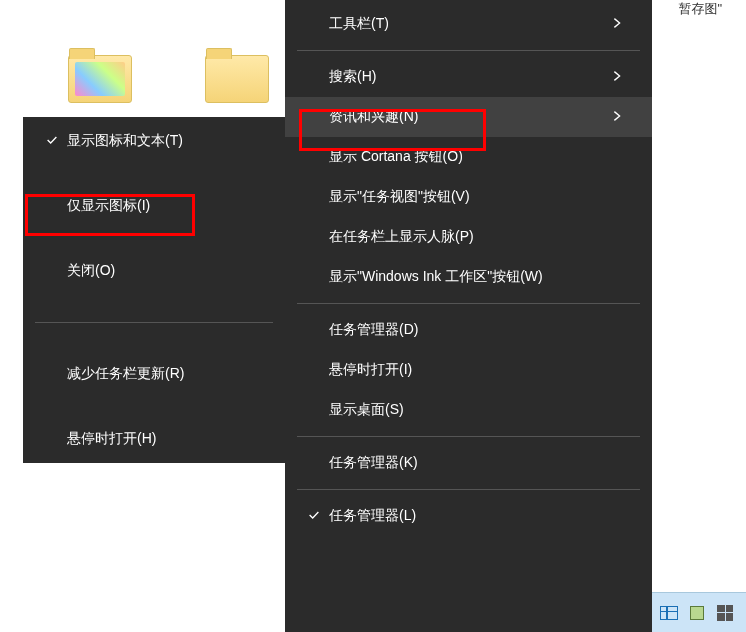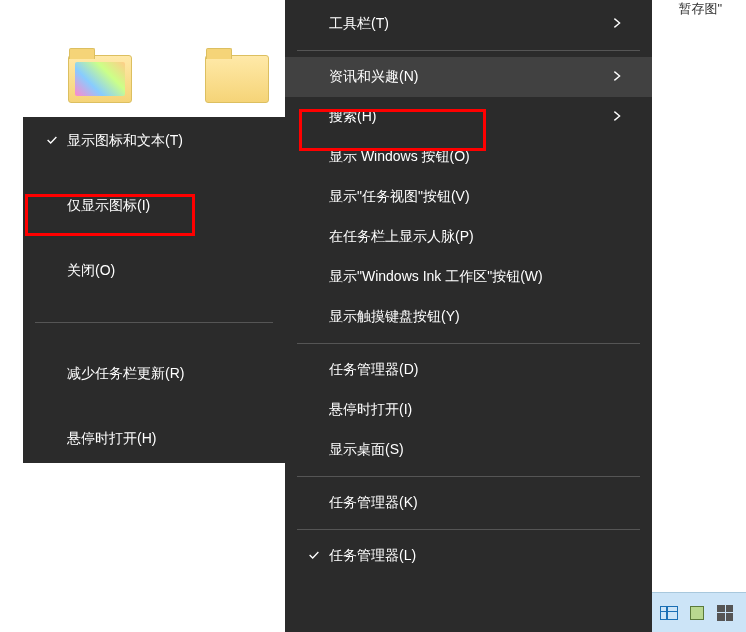--- a/index.html
+++ b/index.html
@@ -276,65 +276,60 @@
     <span class="arrow-col">
       <span class="chevron-icon">
         <svg viewBox="0 0 16 16">
             <polyline points="5,3 11,8 5,13"></polyline>
           </svg>
       </span>
     </span>
   </div>
   <div class="separator"></div>
 
+  <div class="menu-item">
+    <span class="check-col"></span>
+    <span class="label">搜索(H)</span>
+    <span class="arrow-col">
+      <span class="chevron-icon">
+        <svg viewBox="0 0 16 16">
+            <polyline points="5,3 11,8 5,13"></polyline>
+          </svg>
+      </span>
+    </span>
+  </div>
   <div class="menu-item hovered">
     <span class="check-col"></span>
     <span class="label">资讯和兴趣(N)</span>
     <span class="arrow-col">
       <span class="chevron-icon">
         <svg viewBox="0 0 16 16">
             <polyline points="5,3 11,8 5,13"></polyline>
           </svg>
       </span>
     </span>
   </div>
   <div class="menu-item">
     <span class="check-col"></span>
-    <span class="label">搜索(H)</span>
-    <span class="arrow-col">
-      <span class="chevron-icon">
-        <svg viewBox="0 0 16 16">
-            <polyline points="5,3 11,8 5,13"></polyline>
-          </svg>
-      </span>
-    </span>
-  </div>
-  <div class="menu-item">
-    <span class="check-col"></span>
-    <span class="label">显示 Windows 按钮(O)</span>
+    <span class="label">显示 Cortana 按钮(O)</span>
     <span class="arrow-col"></span>
   </div>
   <div class="menu-item">
     <span class="check-col"></span>
     <span class="label">显示"任务视图"按钮(V)</span>
     <span class="arrow-col"></span>
   </div>
   <div class="menu-item">
     <span class="check-col"></span>
     <span class="label">在任务栏上显示人脉(P)</span>
     <span class="arrow-col"></span>
   </div>
   <div class="menu-item">
     <span class="check-col"></span>
     <span class="label">显示"Windows Ink 工作区"按钮(W)</span>
-    <span class="arrow-col"></span>
-  </div>
-  <div class="menu-item">
-    <span class="check-col"></span>
-    <span class="label">显示触摸键盘按钮(Y)</span>
     <span class="arrow-col"></span>
   </div>
   <div class="separator"></div>
 
   <div class="menu-item">
     <span class="check-col"></span>
     <span class="label">任务管理器(D)</span>
     <span class="arrow-col"></span>
   </div>
   <div class="menu-item">

